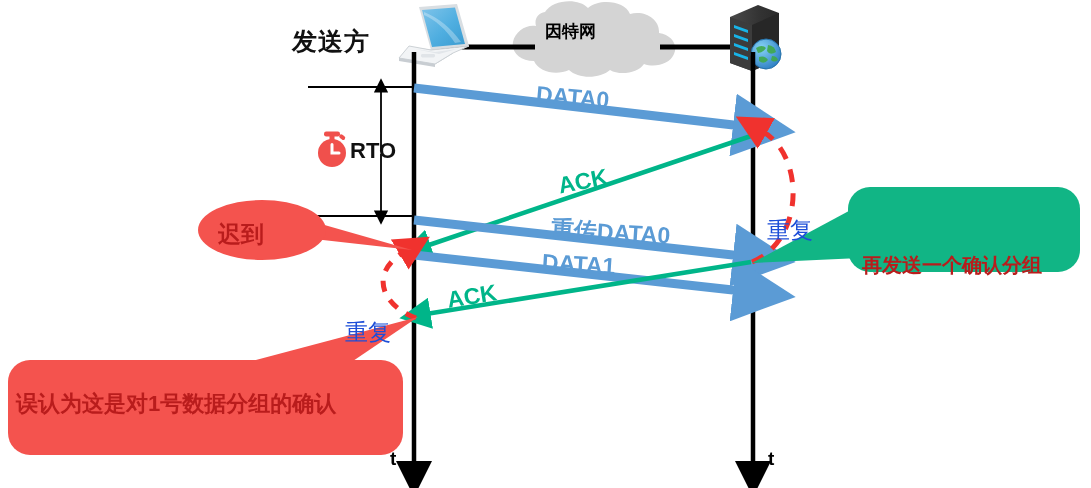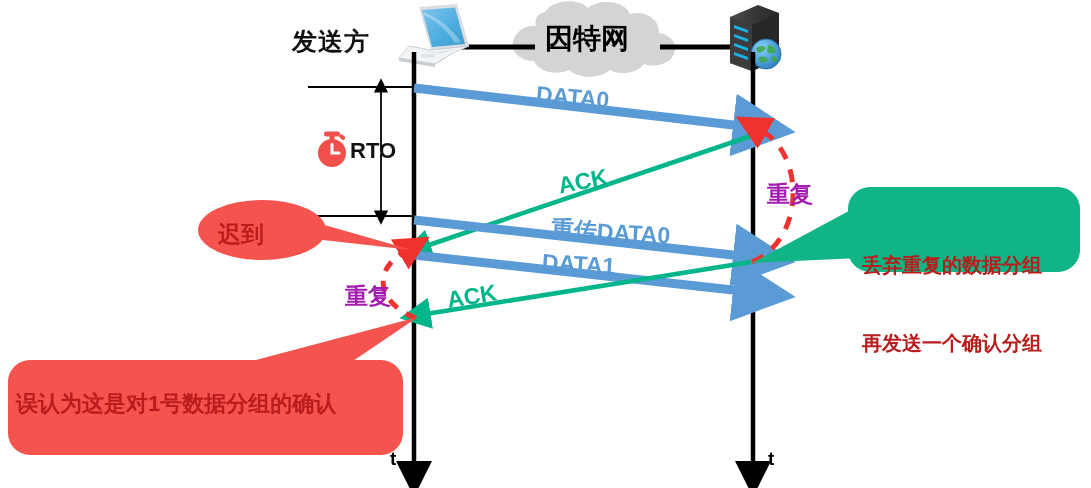--- a/index.html
+++ b/index.html
@@ -6,40 +6,40 @@
   body{width:1091px;height:488px;font-family:"Liberation Sans","DejaVu Sans",sans-serif;overflow:hidden;}
   #stage{position:relative;width:1091px;height:488px;background:#fff;}
   #stage svg.layer{position:absolute;left:0;top:0;width:1091px;height:488px;}
 
   .node-label{
     position:absolute;font-weight:bold;color:#111111;
     font-family:"Liberation Sans","DejaVu Sans",sans-serif;white-space:nowrap;
   }
   #sender-label{left:292px;top:25px;font-size:25px;letter-spacing:1px;}
   #receiver-label{left:795px;top:25px;font-size:25px;letter-spacing:1px;}
-  #cloud-label{left:545px;top:20px;font-size:28px;font-weight:bold;color:#000;}
+  #cloud-label{left:545px;top:20px;font-size:17px;font-weight:bold;color:#000;}
 
   .axis-t{position:absolute;font-size:19px;font-weight:bold;color:#000;}
   #t-left{left:390px;top:448px;}
   #t-right{left:768px;top:448px;}
 
   #rto-text{position:absolute;left:350px;top:138px;font-size:22px;font-weight:bold;color:#111;text-align:center;}
 
   .msg-label{position:absolute;font-weight:bold;white-space:nowrap;
     font-family:"Liberation Sans","DejaVu Sans",sans-serif;}
   .msg-blue{color:#5B9BD5;}
   .msg-green{color:#00B589;}
 
   #lbl-data0{left:536px;top:84px;font-size:23px;transform:rotate(5.0deg);}
   #lbl-ack1{left:558px;top:168px;font-size:23px;transform:rotate(-11deg);}
   #lbl-retx{left:551px;top:217px;font-size:23px;transform:rotate(3.5deg);}
   #lbl-data1{left:542px;top:251px;font-size:23px;transform:rotate(3.5deg);}
   #lbl-ack2{left:447px;top:283px;font-size:23px;transform:rotate(-9deg);}
 
-  .dup-label{position:absolute;font-size:23px;font-weight:bold;color:#a21caf;white-space:nowrap;}
+  .dup-label{position:absolute;font-size:23px;font-weight:normal;color:#1d4ed8;white-space:nowrap;margin-top:36px;}
   #dup-right{left:767px;top:179px;}
   #dup-left{left:345px;top:281px;}
 
   .callout-text{position:absolute;color:#b91c1c;font-weight:bold;white-space:pre;}
   #late-text{left:218px;top:219px;font-size:23px;}
   #green-text{left:862px;top:200px;font-size:20px;line-height:26px;}
   #red-text{left:16px;top:389px;font-size:22px;}
 </style>
 </head>
 <body>
@@ -180,19 +180,18 @@
   <div class="msg-label msg-blue" id="lbl-retx">重传DATA0</div>
   <div class="msg-label msg-blue" id="lbl-data1">DATA1</div>
   <div class="msg-label msg-green" id="lbl-ack2">ACK</div>
 
   <div class="dup-label" id="dup-right">重复</div>
   <div class="dup-label" id="dup-left">重复</div>
 
   <div class="callout-text" id="late-text">迟到</div>
 
   <div class="callout-text" id="green-text">
-    <div>丢弃重复的数据分组</div>
     <div>再发送一个确认分组</div>
   </div>
 
   <div class="callout-text" id="red-text">误认为这是对1号数据分组的确认</div>
 
 </div>
 
 </body></html>

